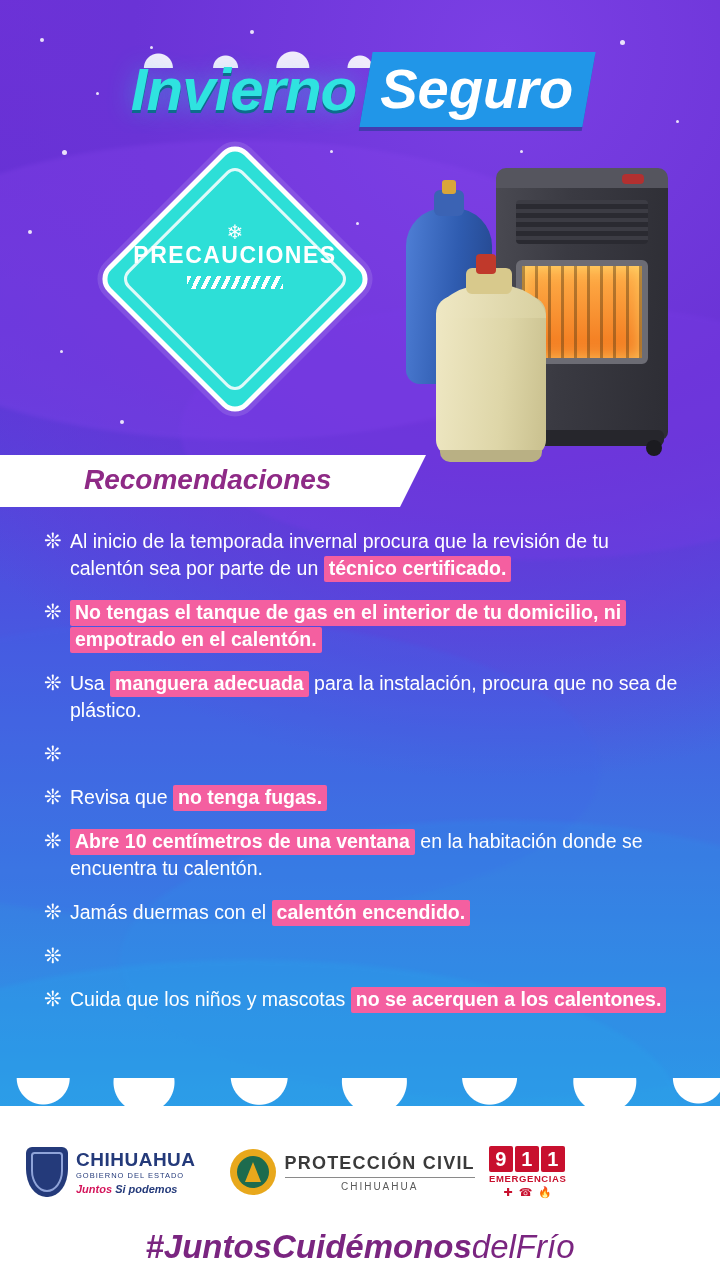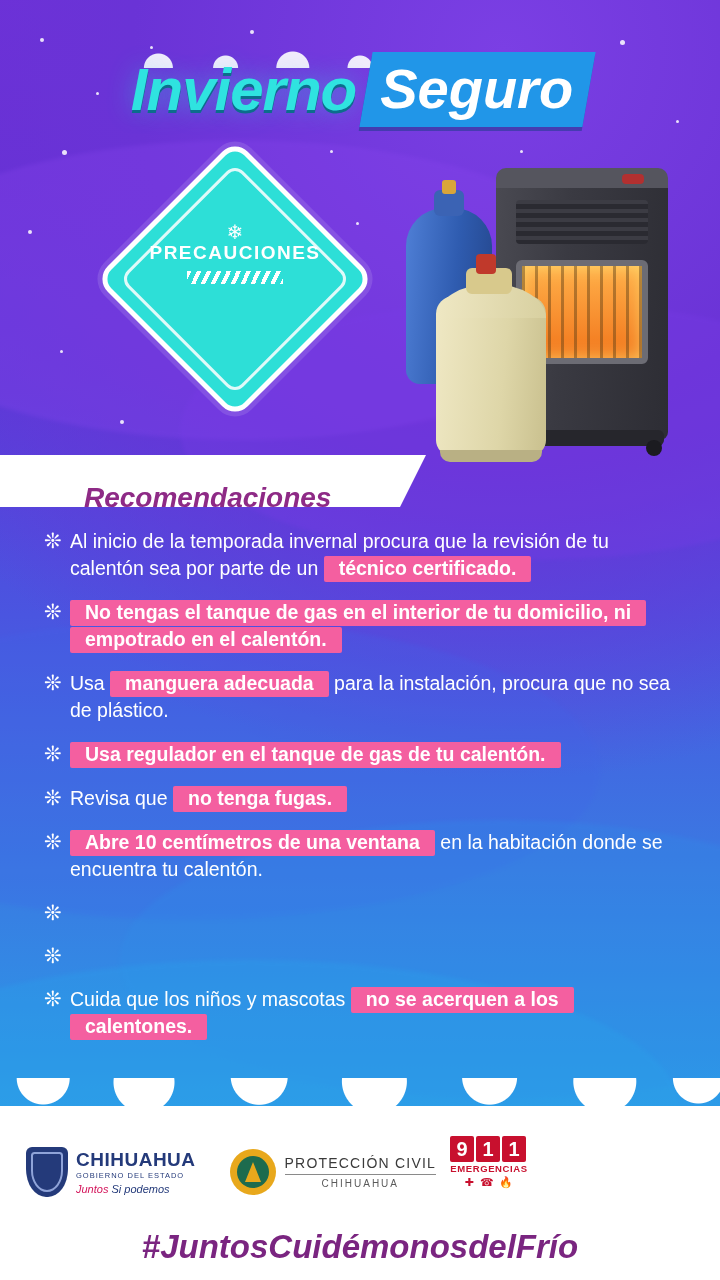--- a/index.html
+++ b/index.html
@@ -100,21 +100,21 @@
   .badge-text {
     position: absolute;
     left: 120px; top: 222px;
     width: 230px;
     text-align: center;
     color: #ffffff;
     z-index: 4;
   }
   .badge-snow { font-size: 20px; line-height: 20px; }
   .badge-l1 { font-size: 23px; font-weight: bold; letter-spacing: 1.5px; margin-top: 4px; }
-  .badge-l2 { font-size: 19px; font-weight: bold; letter-spacing: 1.5px; }
+  .badge-l2 { font-size: 23px; font-weight: bold; letter-spacing: 1.5px; }
   .badge-stripes {
     margin: 7px auto 0;
     width: 96px; height: 13px;
     background: repeating-linear-gradient(115deg, #ffffff 0 4px, transparent 4px 9px);
   }
   .sub-banner {
     position: absolute;
     left: 36px; top: 328px;
     background: #ec3f8f;
     border: 3px solid #ffffff;
@@ -214,21 +214,21 @@
     width: 400px; height: 52px;
     background: #ffffff;
   }
   .rec-ribbon::after {
     content: "";
     position: absolute; right: -26px; top: 0;
     border-top: 52px solid #ffffff;
     border-right: 26px solid transparent;
   }
   .rec-title {
-    position: absolute; left: 84px; top: 482px;
+    position: absolute; left: 84px; top: 464px;
     font-size: 28px; font-weight: bold; font-style: italic;
     color: #8e2a86;
     z-index: 3;
   }
 
   .list { position: absolute; left: 44px; top: 528px; width: 640px; }
   .item { display: flex; margin-bottom: 17px; }
   .flake {
     flex: 0 0 26px;
     color: #ffffff;
@@ -239,21 +239,21 @@
   .txt {
     color: #ffffff;
     font-size: 19.5px;
     line-height: 27px;
     font-weight: normal;
   }
   .hl {
     background: #f45fa0;
     color: #ffffff;
     font-weight: bold;
-    padding: 1px 15px 3px;
+    padding: 1px 5px 3px;
     border-radius: 2px;
     box-decoration-break: clone;
     -webkit-box-decoration-break: clone;
   }
 
   
   .bottom-white {
     position: absolute; left: 0; bottom: 0; width: 720px; height: 168px;
     background: #ffffff;
   }
@@ -265,39 +265,39 @@
       radial-gradient(circle at 36% -4%, #fff 0 28px, transparent 29px),
       radial-gradient(circle at 52% 8%, #fff 0 32px, transparent 33px),
       radial-gradient(circle at 68% -2%, #fff 0 27px, transparent 28px),
       radial-gradient(circle at 84% 8%, #fff 0 31px, transparent 32px),
       radial-gradient(circle at 97% 0%, #fff 0 25px, transparent 26px);
   }
   .wave-fill { position: absolute; left:0; bottom:160px; width:720px; height: 14px; background:#fff; }
 
   .logos {
     position: absolute; left: 0; bottom: 72px; width: 720px; height: 72px;
-    display: flex; 
+    display: flex; align-items: center;
   }
   .logo-chih { margin-left: 26px; display: flex; align-items: center; }
   .shield {
     width: 42px; height: 50px;
     background: #243a7a;
     border-radius: 6px 6px 20px 20px / 6px 6px 28px 28px;
     position: relative;
   }
   .shield::after {
     content: "";
     position: absolute; inset: 5px;
     border: 2px solid #8fa3d8;
     border-radius: 4px 4px 18px 18px / 4px 4px 24px 24px;
   }
   .chih-text { margin-left: 8px; }
   .chih-name { font-size: 19px; font-weight: bold; color: #243a7a; letter-spacing: .5px; }
   .chih-sub { font-size: 7.5px; color: #243a7a; letter-spacing: 1px; }
-  .chih-tag { margin-top: 3px; font-size: 11px; font-weight: normal; font-style: italic; color: #d4145a; }
+  .chih-tag { margin-top: 3px; font-size: 11px; font-weight: bold; font-style: italic; color: #d4145a; }
   .chih-tag i { color: #243a7a; font-style: italic; }
 
   .logo-pc { margin-left: 34px; display: flex; align-items: center; }
   .pc-mark {
     width: 46px; height: 46px;
     background: #e8a81c;
     border-radius: 50%;
     position: relative;
   }
   .pc-mark::before {
@@ -308,21 +308,21 @@
   }
   .pc-mark::after {
     content: "";
     position: absolute; left: 15px; top: 13px;
     width: 0; height: 0;
     border-left: 8px solid transparent;
     border-right: 8px solid transparent;
     border-bottom: 20px solid #e8a81c;
   }
   .pc-text { margin-left: 9px; text-align: center; }
-  .pc-l1 { font-size: 14px; font-weight: normal; color: #3a3a3a; letter-spacing: 1.2px; }
+  .pc-l1 { font-size: 18px; font-weight: bold; color: #3a3a3a; letter-spacing: 1.2px; }
   .pc-line { height: 1px; background: #8a8a8a; margin: 3px 0; }
   .pc-l2 { font-size: 10px; color: #5a5a5a; letter-spacing: 2px; }
 
   .urg {
     margin-left: 26px;
     background: #d62f87;
     color: #fff;
     font-size: 13.5px;
     font-weight: bold;
     font-style: italic;
@@ -343,21 +343,21 @@
   .e911-label { font-size: 9.5px; font-weight: bold; color: #c8102e; letter-spacing: .6px; margin-top: 1px; }
   .e911-icons { display: flex; justify-content: center; gap: 6px; margin-top: 2px; font-size: 11px; color:#c8102e; }
 
   .hashtag {
     position: absolute; left: 0; bottom: 14px; width: 720px;
     text-align: center;
     font-size: 33px; font-weight: bold; font-style: italic;
     color: #7a2580;
   }
   .hashtag .light { color: #7a2580; font-weight: bold; }
-  .hashtag .thin { font-weight: bold; }
+  .hashtag .thin { font-weight: normal; }
 </style>
 </head>
 <body>
 
 <div class="poster">
   <div class="blob b1"></div>
   <div class="blob b2"></div>
   <div class="blob b3"></div>
   <div class="blob b4"></div>
   <div class="blob b5"></div>
@@ -429,32 +429,32 @@
       <div class="item">
         <div class="flake">❊</div>
         <div class="txt"><span class="hl">No tengas el tanque de gas en el interior de tu domicilio, ni empotrado en el calentón.</span></div>
       </div>
       <div class="item">
         <div class="flake">❊</div>
         <div class="txt"><span>Usa </span><span class="hl">manguera adecuada</span><span> para la instalación, procura que no sea de plástico.</span></div>
       </div>
       <div class="item">
         <div class="flake">❊</div>
-        <div class="txt"><span class="hl">Usa regulador en el tanque de gas de tu calentón.</span></div>
       </div>
       <div class="item">
         <div class="flake">❊</div>
         <div class="txt"><span>Revisa que </span><span class="hl">no tenga fugas.</span></div>
       </div>
       <div class="item">
         <div class="flake">❊</div>
         <div class="txt"><span class="hl">Abre 10 centímetros de una ventana</span><span> en la habitación donde se encuentra tu calentón.</span></div>
       </div>
       <div class="item">
         <div class="flake">❊</div>
+        <div class="txt"><span>Jamás duermas con el </span><span class="hl">calentón encendido.</span></div>
       </div>
       <div class="item">
         <div class="flake">❊</div>
       </div>
       <div class="item">
         <div class="flake">❊</div>
         <div class="txt"><span>Cuida que los niños y mascotas </span><span class="hl">no se acerquen a los calentones.</span></div>
       </div>
     </div>
 

